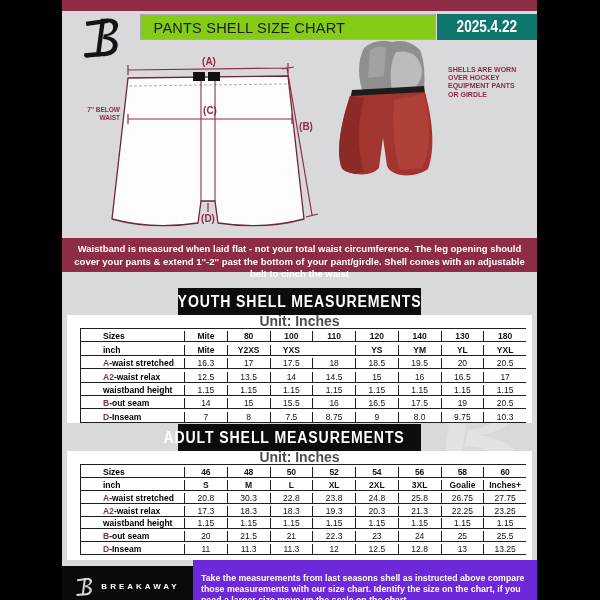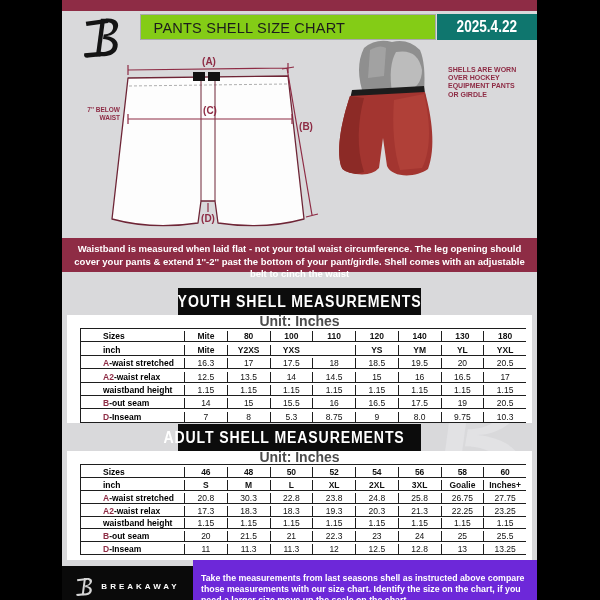--- a/index.html
+++ b/index.html
@@ -215,21 +215,21 @@
           <div class="val">16</div>
           <div class="val">16.5</div>
           <div class="val">17.5</div>
           <div class="val">19</div>
           <div class="val">20.5</div>
         </div>
         <div class="mrow">
           <div class="lbl"><span class="pfx">D</span>-Inseam</div>
           <div class="val">7</div>
           <div class="val">8</div>
-          <div class="val">5.3</div>
+          <div class="val">7.5</div>
           <div class="val">8.75</div>
           <div class="val">9</div>
           <div class="val">8.0</div>
           <div class="val">9.75</div>
           <div class="val">10.3</div>
         </div>
       </div>
   </div>
 
   <div class="sec-head" id="adult-head">

